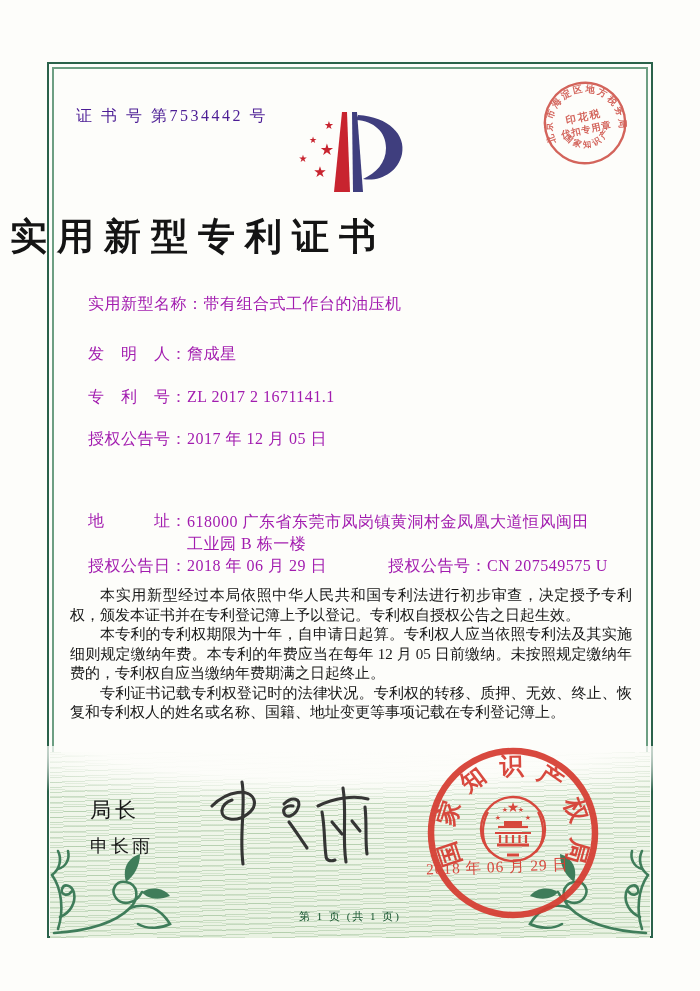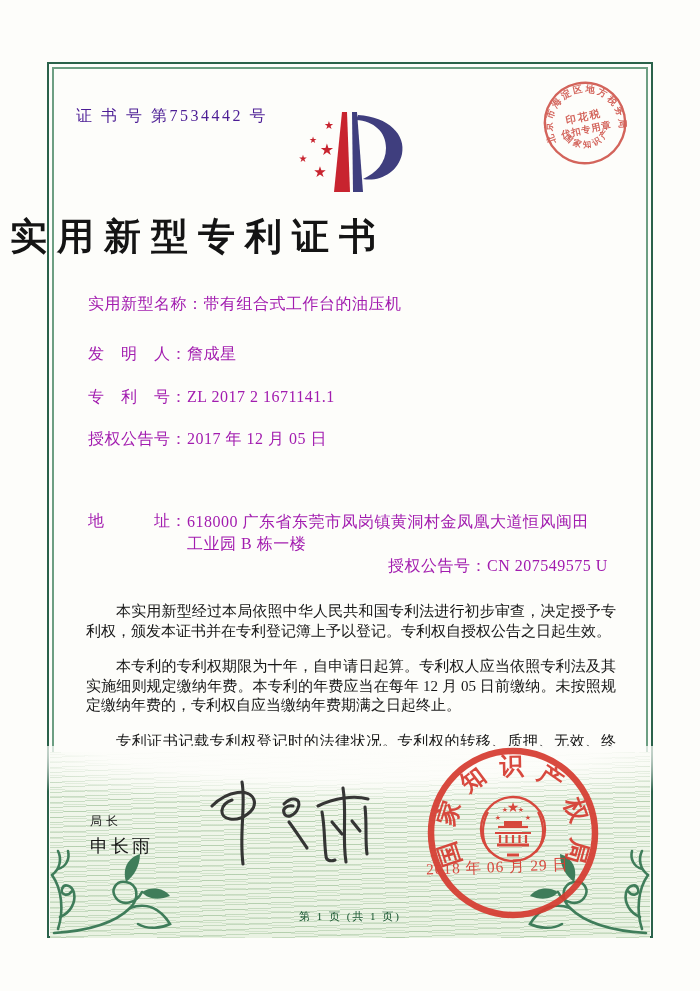--- a/index.html
+++ b/index.html
@@ -36,36 +36,36 @@
     letter-spacing: 10px; padding-left: 10px; color: #141414;
   }
   .row { position: absolute; left: 88px; font-size: 16px; letter-spacing: .5px; white-space: nowrap; color:#a21caf; }
   .row .lbl { white-space: pre; }
   .addr-val { display: inline-block; vertical-align: top; white-space: normal; line-height: 22px; }
   .addr-val span { display: block; }
   .body-text {
     position: absolute; left: 70px; top: 586px; width: 562px;
     font-size: 15px; line-height: 19.5px; text-align: justify; color: #161616;
   }
-  .body-text p { margin: 16px; text-indent: 2em; }
+  .body-text p { margin: 0; text-indent: 2em; }
   .guilloche {
     position: absolute; left: 50px; top: 752px; width: 600px; height: 186px;
     background:
       repeating-linear-gradient(177.5deg, rgba(124,170,118,.34) 0 1px, rgba(255,255,255,0) 1px 5px),
       repeating-linear-gradient(182.5deg, rgba(124,170,118,.22) 0 1px, rgba(255,255,255,0) 1px 7px),
       linear-gradient(#f3f8ee, #e9f2e2);
   }
   .guilloche::before {
     content:""; position:absolute; left:-5%; top:-6px; width:110%; height:60px;
     background: radial-gradient(ellipse 70% 100% at 50% 0%, #fdfdfa 0%, rgba(253,253,250,.95) 55%, rgba(253,253,250,0) 100%);
   }
   .flourish { position: absolute; width: 132px; height: 110px; }
   .fl-left  { left: 50px;  top: 827px; }
   .fl-right { left: 518px; top: 827px; transform: scaleX(-1); }
-  .officer-title { position: absolute; left: 90px; top: 796px; font-size: 12px; letter-spacing: 4px; color:#151515;margin-top:17px; }
+  .officer-title { position: absolute; left: 90px; top: 796px; font-size: 21px; letter-spacing: 4px; color:#151515; }
   .officer-name  { position: absolute; left: 90px; top: 834px; font-size: 18px; letter-spacing: 3px; color:#151515; }
   .signature { position: absolute; left: 196px; top: 776px; width: 190px; height: 96px; }
   .seal { position: absolute; left: 418px; top: 738px; width: 190px; height: 190px; opacity: .93; }
   .footer {
     position: absolute; left: 0; top: 909px; width: 100%;
     text-align: center; font-size: 11px; letter-spacing: 2px; color: #14532d;
   }
 </style>
 </head>
 <body>
@@ -114,20 +114,23 @@
     <span class="lbl">发　明　人：</span><span>詹成星</span>
   </div>
   <div class="row" style="top:387px">
     <span class="lbl">专　利　号：</span><span>ZL 2017 2 1671141.1</span>
   </div>
   <div class="row" style="top:429px">
     <span class="lbl">授权公告号：</span><span>2017 年 12 月 05 日</span>
   </div>
   <div class="row" style="top:511px">
     <span class="lbl">地　　　址：</span><span class="addr-val"><span>618000 广东省东莞市凤岗镇黄洞村金凤凰大道恒风闽田</span><span>工业园 B 栋一楼</span></span>
+  </div>
+  <div class="row" style="top:556px">
+    <span class="lbl">授权公告日：</span><span>2018 年 06 月 29 日</span>
   </div>
   <div class="row" style="left:388px; top:556px">
     <span class="lbl">授权公告号：</span><span>CN 207549575 U</span>
   </div>
 
   <div class="body-text">
     <p>本实用新型经过本局依照中华人民共和国专利法进行初步审查，决定授予专利权，颁发本证书并在专利登记簿上予以登记。专利权自授权公告之日起生效。</p>
     <p>本专利的专利权期限为十年，自申请日起算。专利权人应当依照专利法及其实施细则规定缴纳年费。本专利的年费应当在每年 12 月 05 日前缴纳。未按照规定缴纳年费的，专利权自应当缴纳年费期满之日起终止。</p>
     <p>专利证书记载专利权登记时的法律状况。专利权的转移、质押、无效、终止、恢复和专利权人的姓名或名称、国籍、地址变更等事项记载在专利登记簿上。</p>
   </div>

